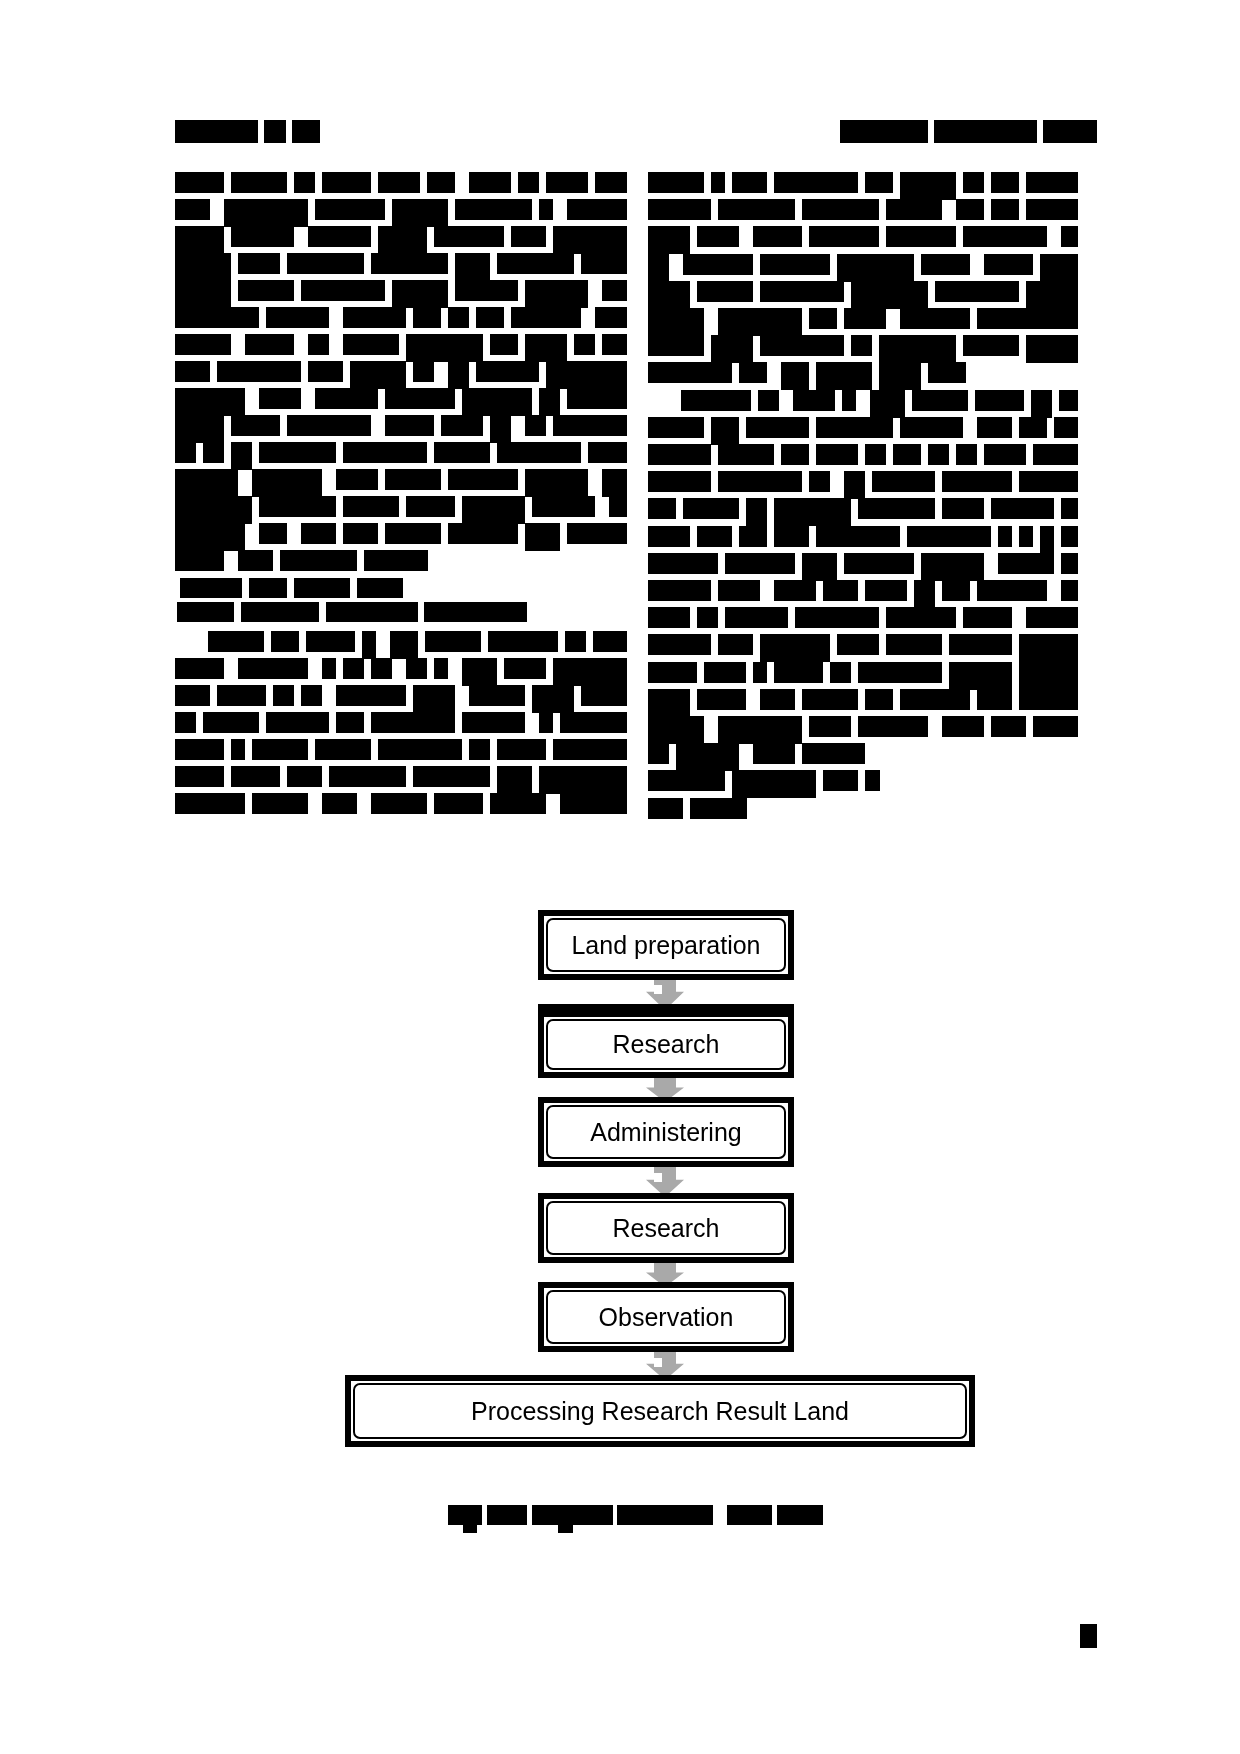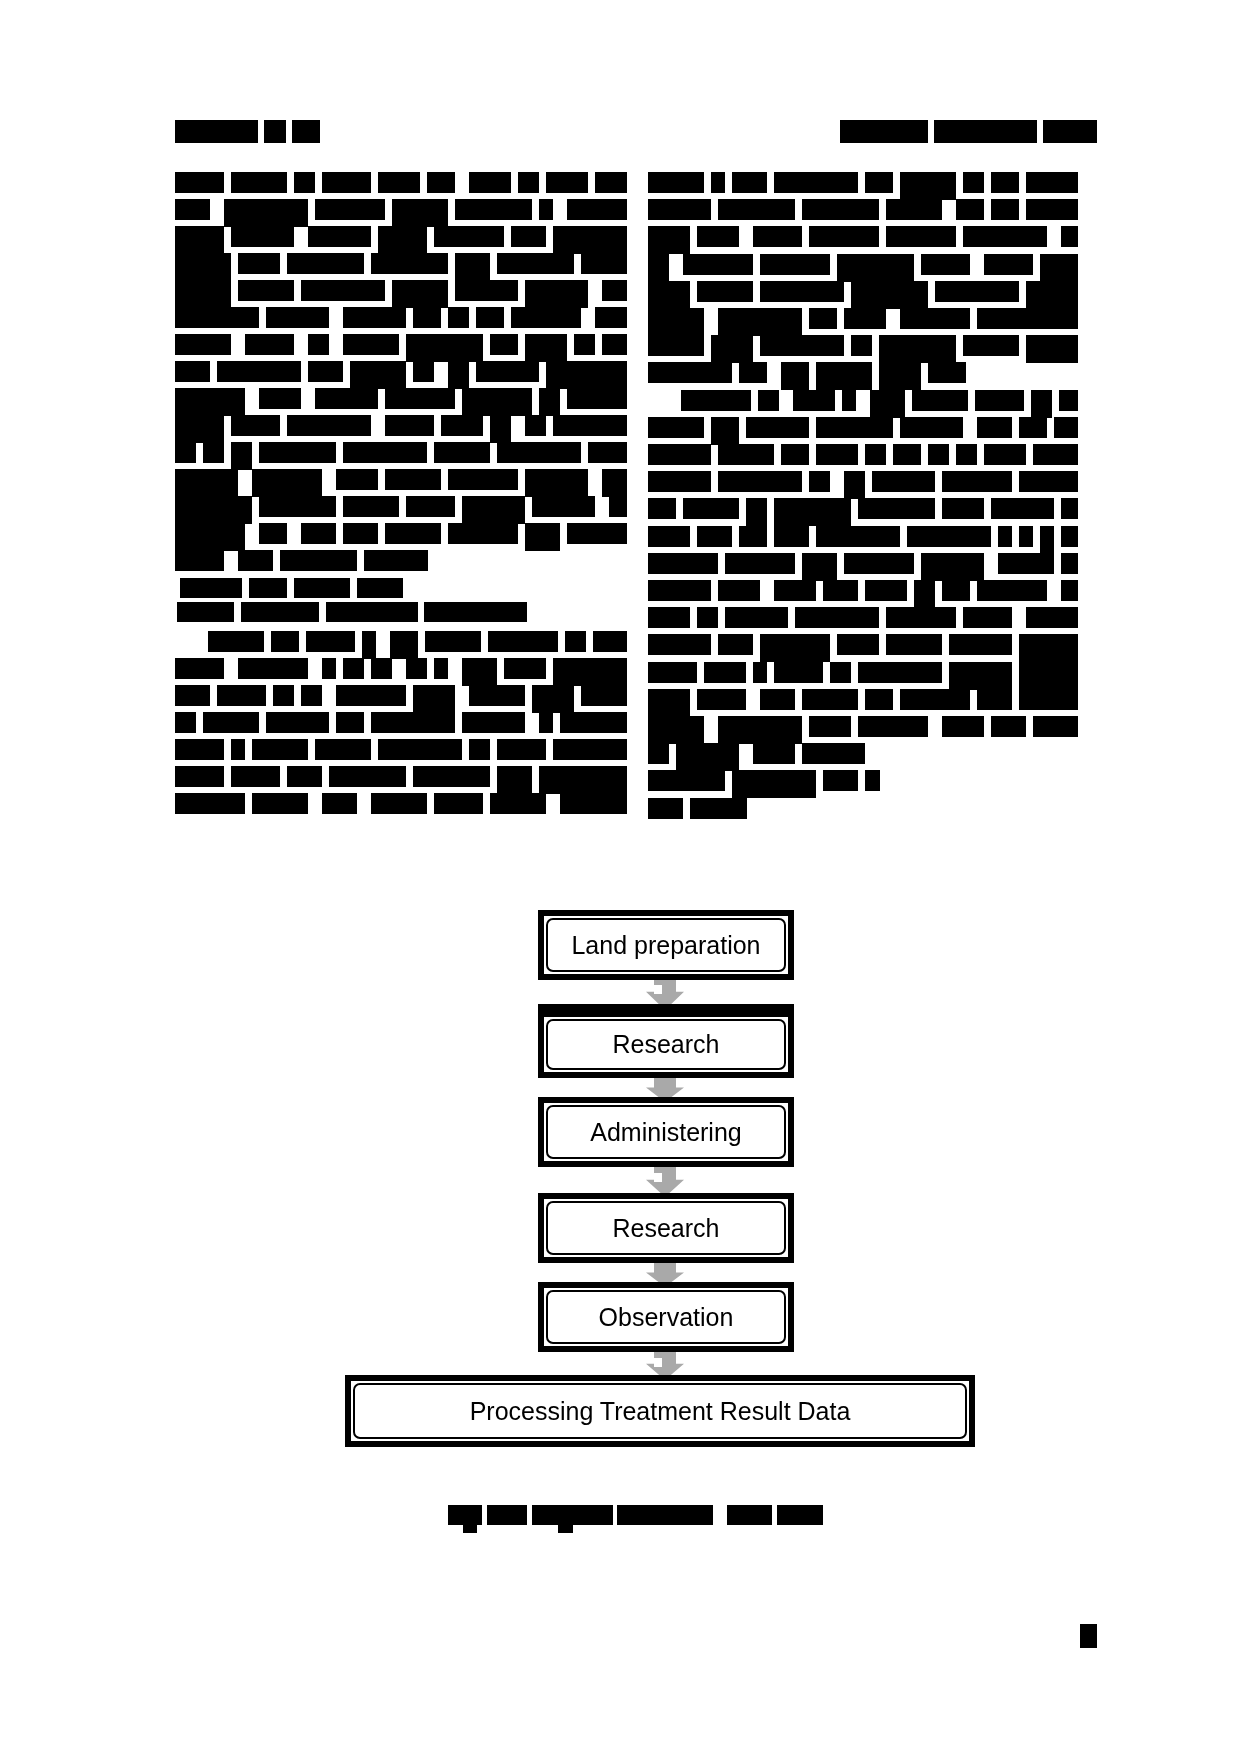--- a/index.html
+++ b/index.html
@@ -454,18 +454,18 @@
           <span>Research</span>
         </div>
     </div>
     <div class="fc-box" id="fc-box-5">
       <div class="fc-inner">
           <span>Observation</span>
         </div>
     </div>
     <div class="fc-box" id="fc-box-6">
       <div class="fc-inner">
-          <span>Processing Treatment Result Data</span>
+          <span>Processing Research Result Land</span>
         </div>
     </div>
   </div>
 
 </div>
 
 </body></html>

